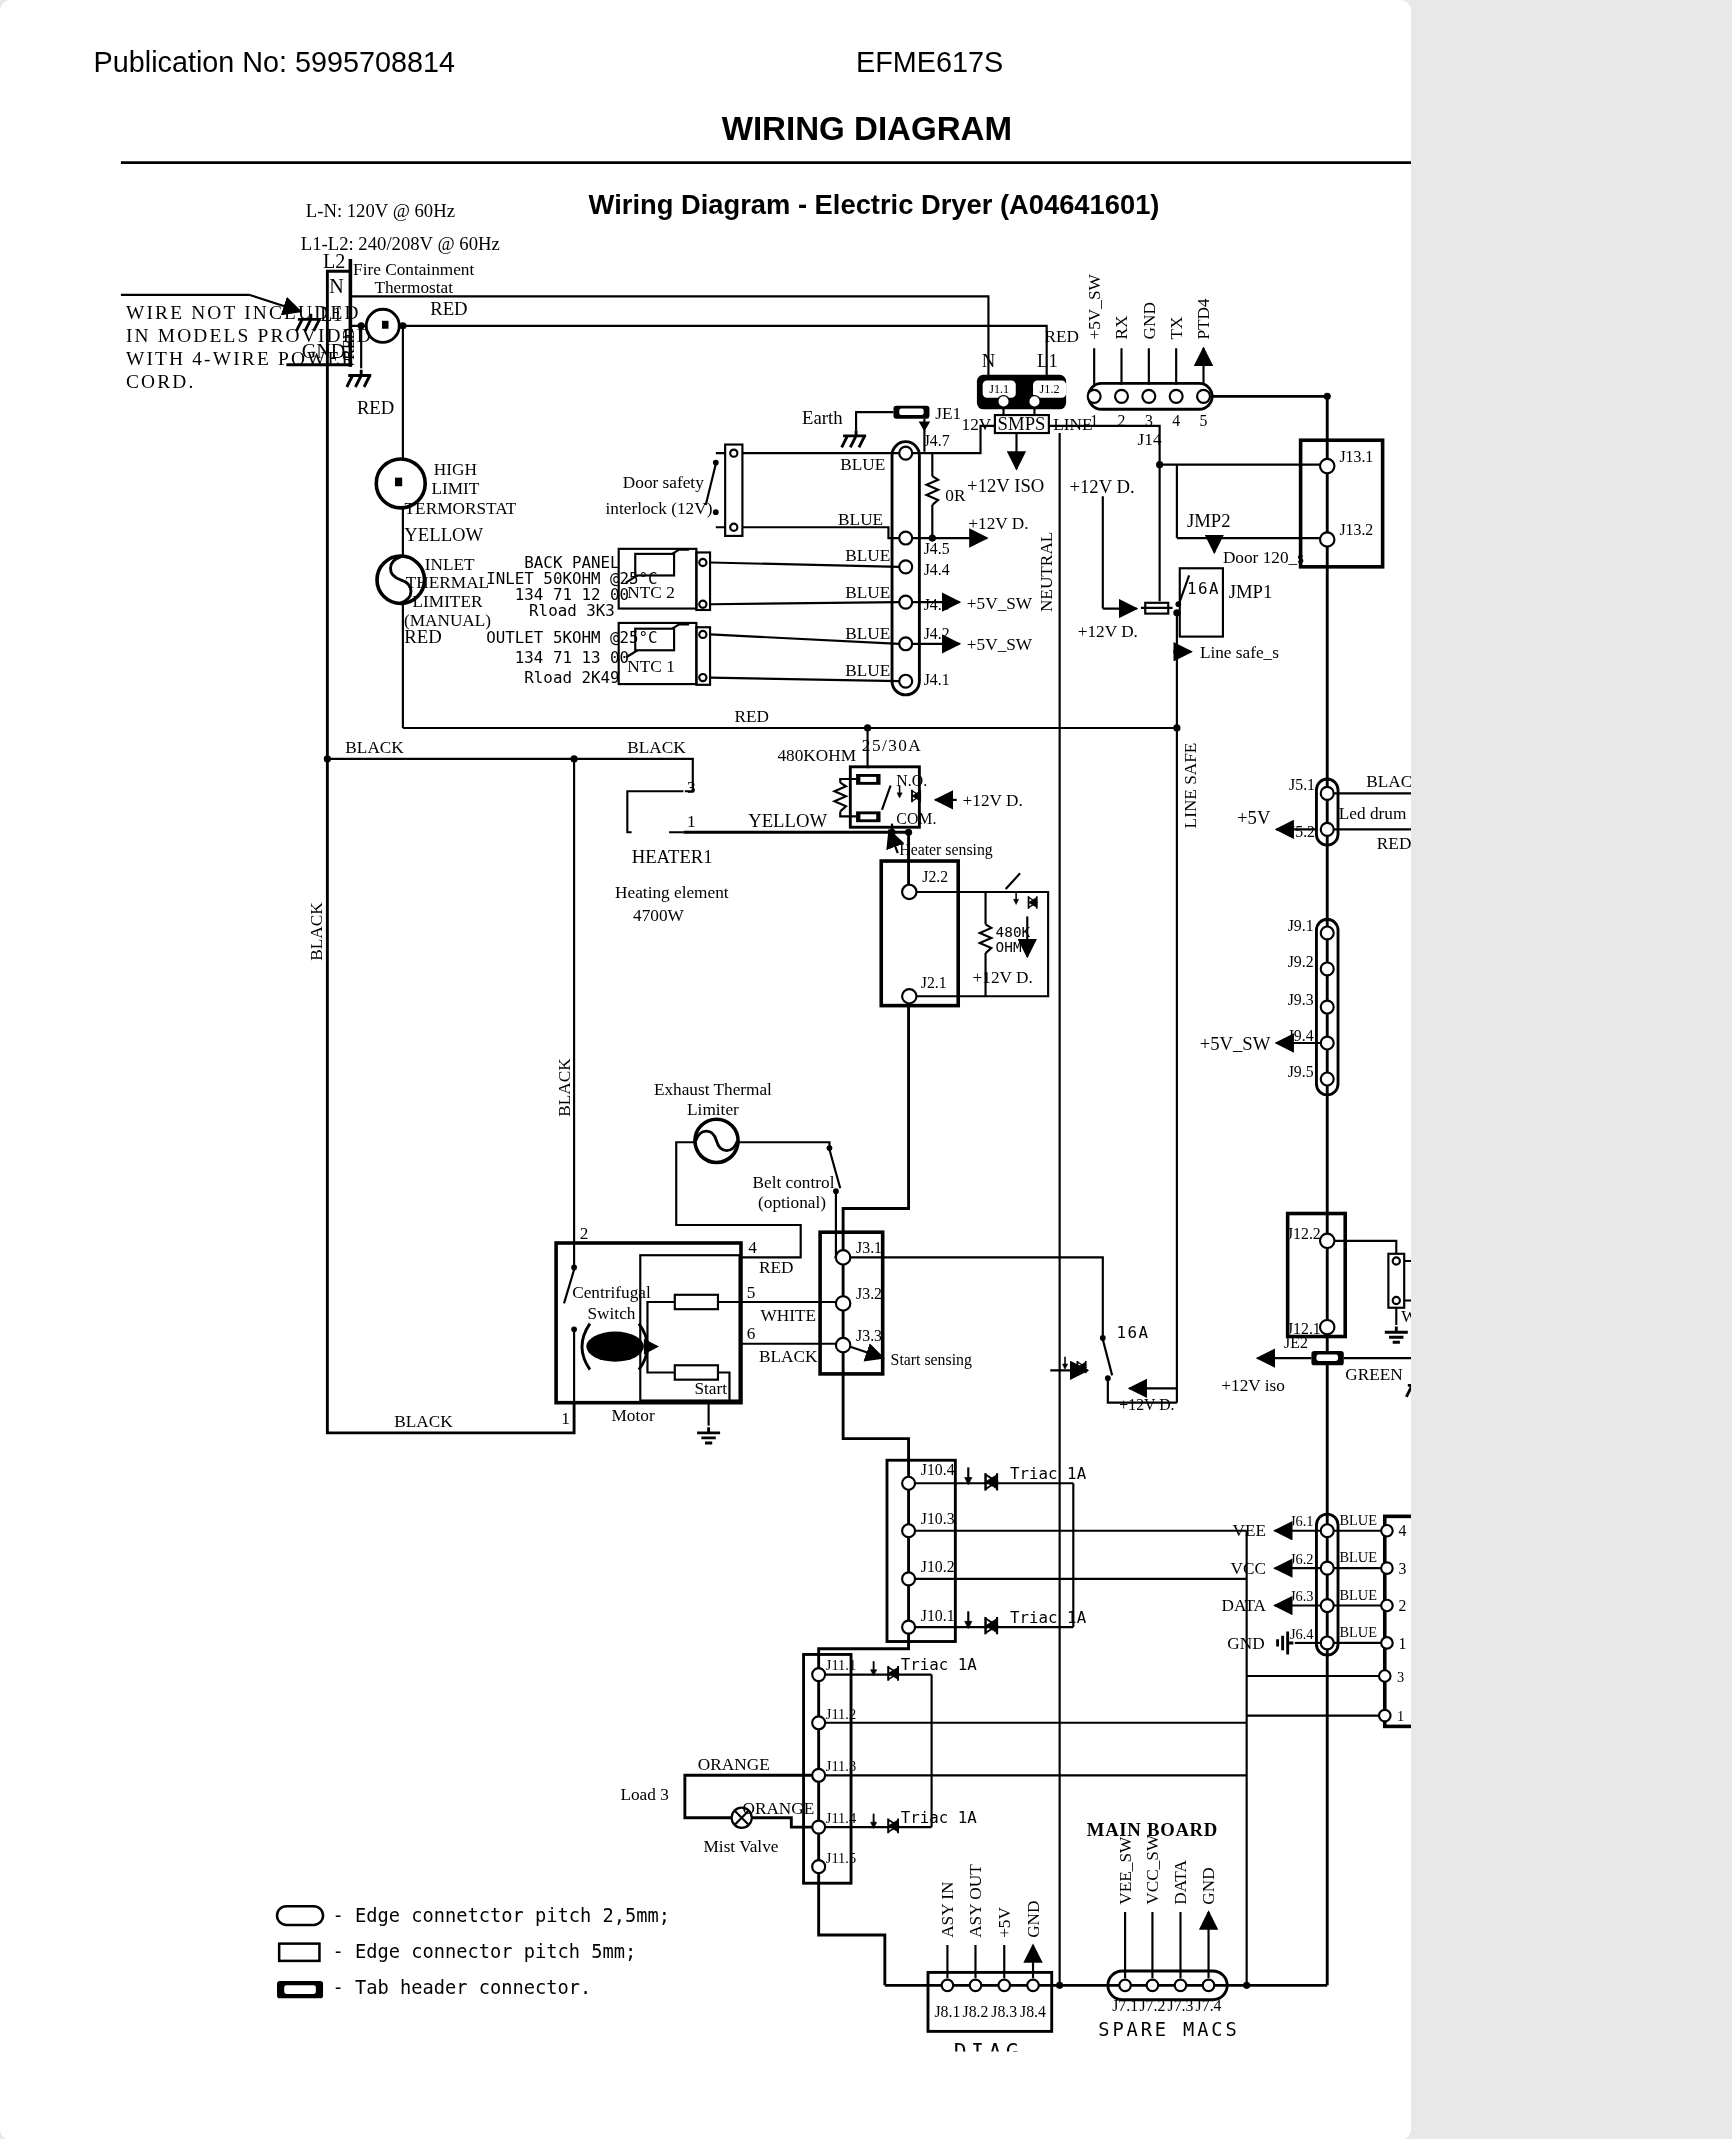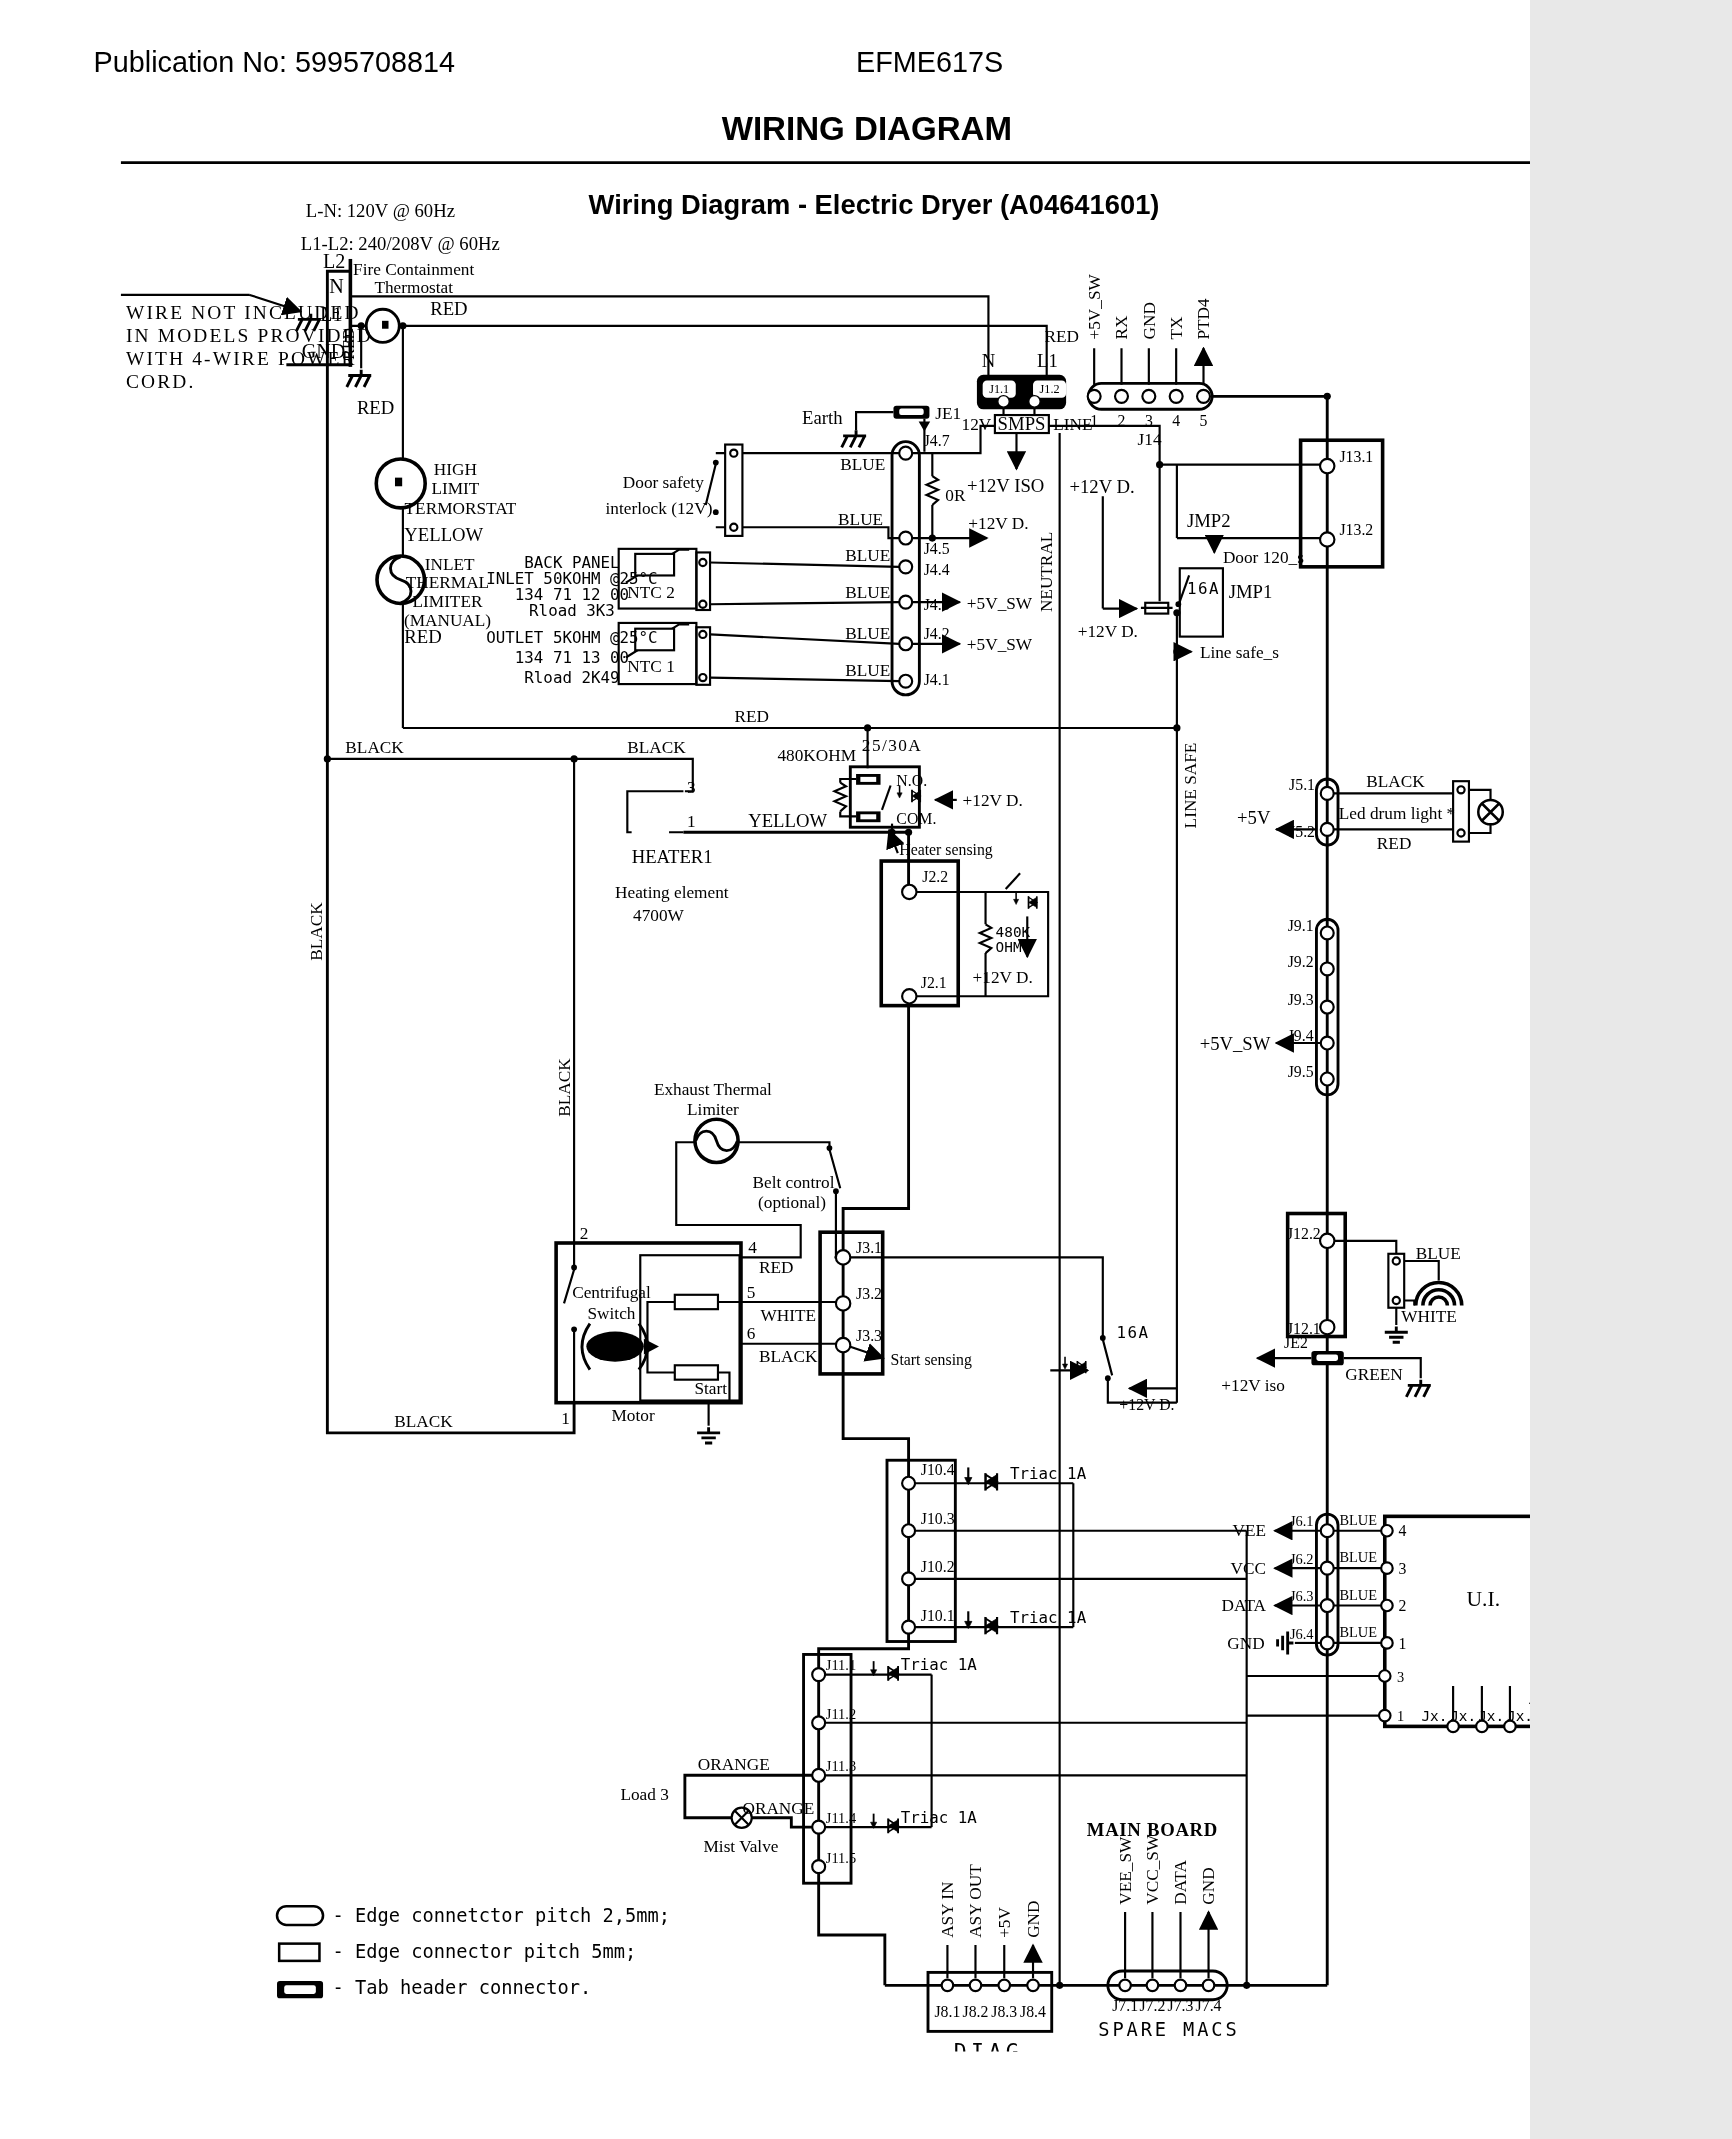--- a/index.html
+++ b/index.html
@@ -1,16 +1,16 @@
 <!DOCTYPE html>
 <html style="font-size:11.5px"><head>
 <meta charset="utf-8">
 <style>
   html,body{margin:0;padding:0;background:#e8e8e8;}
-  #page{position:relative;width:1530px;height:2140px;background:#ffffff;overflow:hidden;}
+  #page{position:relative;width:1411px;height:2140px;background:#ffffff;overflow:hidden;border-radius:11px;}
   svg{position:absolute;left:0;top:0;}
   text{fill:#000;}
   .t{font-family:"Liberation Serif",serif;}
   .m{font-family:"DejaVu Sans Mono",monospace;}
   .h{font-family:"Liberation Sans",sans-serif;}
   .b{font-weight:bold;}
 </style>
 </head>
 <body>
 

